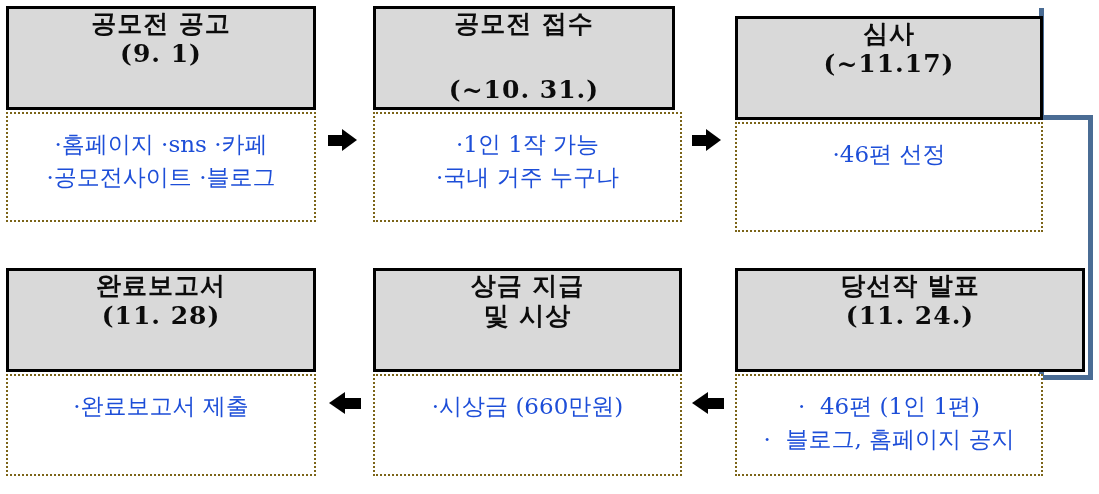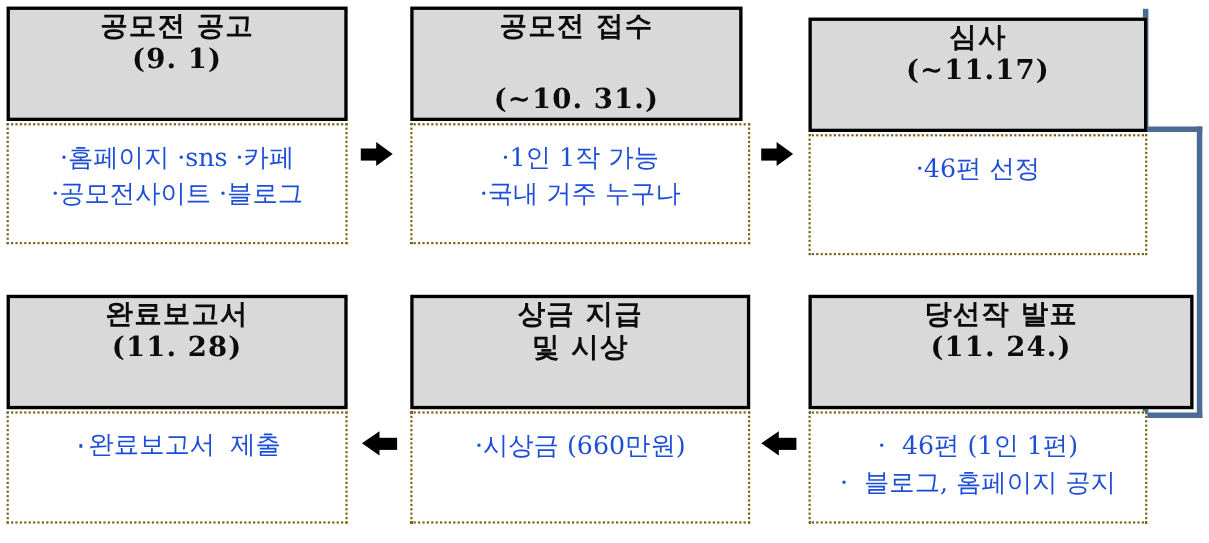--- a/index.html
+++ b/index.html
@@ -118,21 +118,21 @@
     <div class="body" style="top:106px;width:308px;height:110px;">
       <div class="bullet">·46편 선정</div>
     </div>
   </div>
 
   <div class="pbox" style="left:6px;top:268px;width:310px;height:208px;">
     <div class="head" style="width:310px;height:104px;">
       <span class="ln">완료보고서</span>
       <span class="ln">(11. 28)</span>
     </div>
-    <div class="body" style="top:106px;width:310px;height:102px;font-family:Liberation Mono, monospace;">
+    <div class="body" style="top:106px;width:310px;height:102px;">
       <div class="bullet">·완료보고서 제출</div>
     </div>
   </div>
 
   <div class="arrow left" style="left:327px;top:392px;width:34px;height:23px;">
     <div class="tail"></div>
     <div class="head"></div>
   </div>
 
   <div class="pbox" style="left:373px;top:268px;width:309px;height:208px;">

